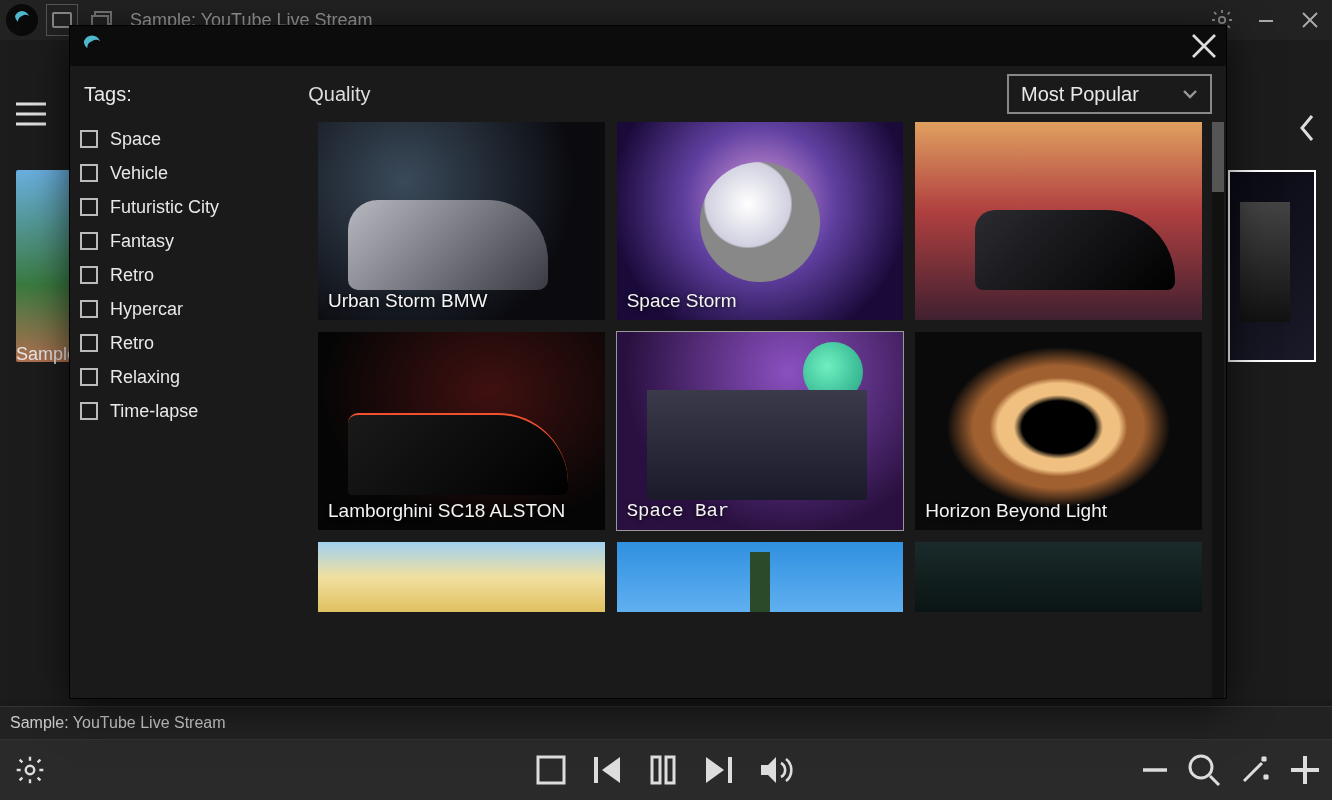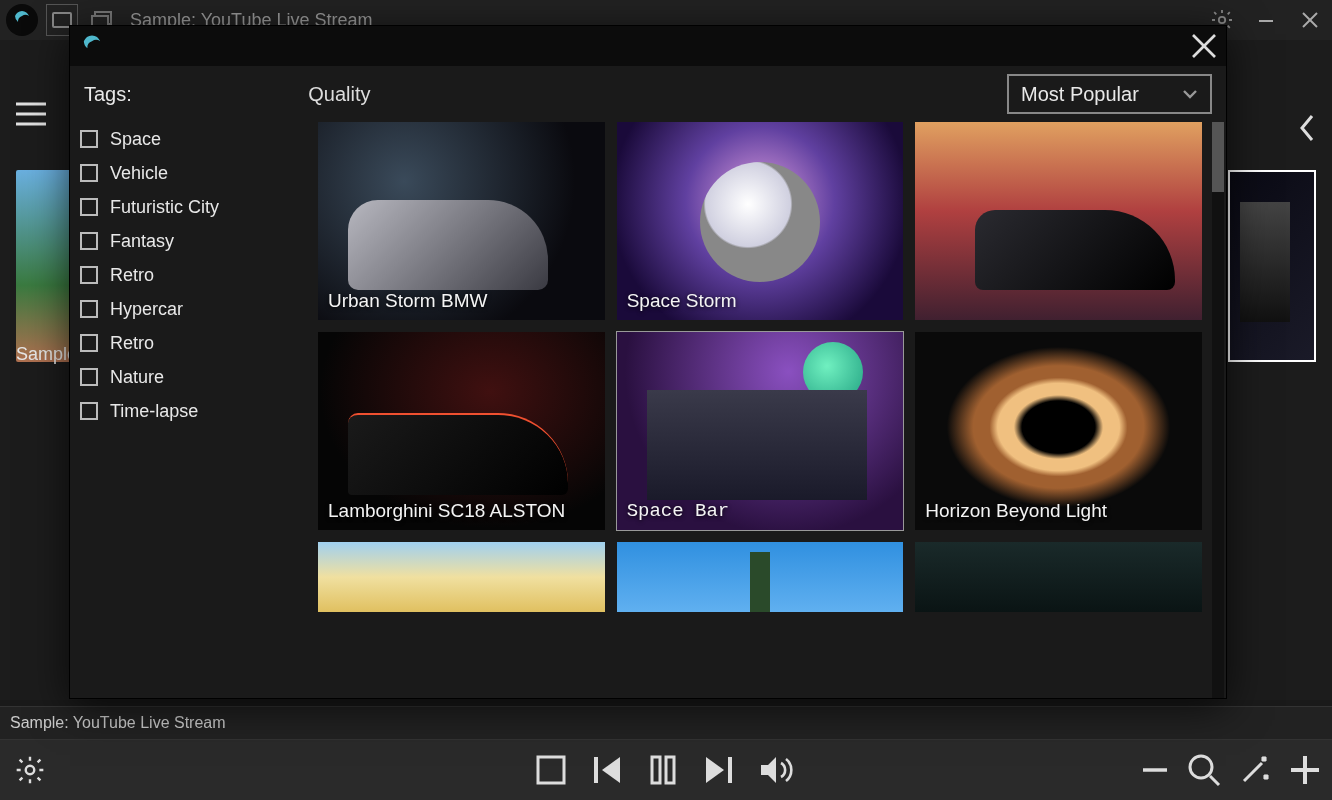--- a/index.html
+++ b/index.html
@@ -273,21 +273,21 @@
         <div class="tag-row">
           <span class="tag-check"></span>
           <span class="tag-label">Hypercar</span>
         </div>
         <div class="tag-row">
           <span class="tag-check"></span>
           <span class="tag-label">Retro</span>
         </div>
         <div class="tag-row">
           <span class="tag-check"></span>
-          <span class="tag-label">Nature</span>
+          <span class="tag-label">Relaxing</span>
         </div>
         <div class="tag-row">
           <span class="tag-check"></span>
           <span class="tag-label">Time-lapse</span>
         </div>
       </div>
     <div class="gallery-wrap">
       <div class="gallery" id="gallery">
           <div class="card">
             <div class="card-fill art0"></div>

